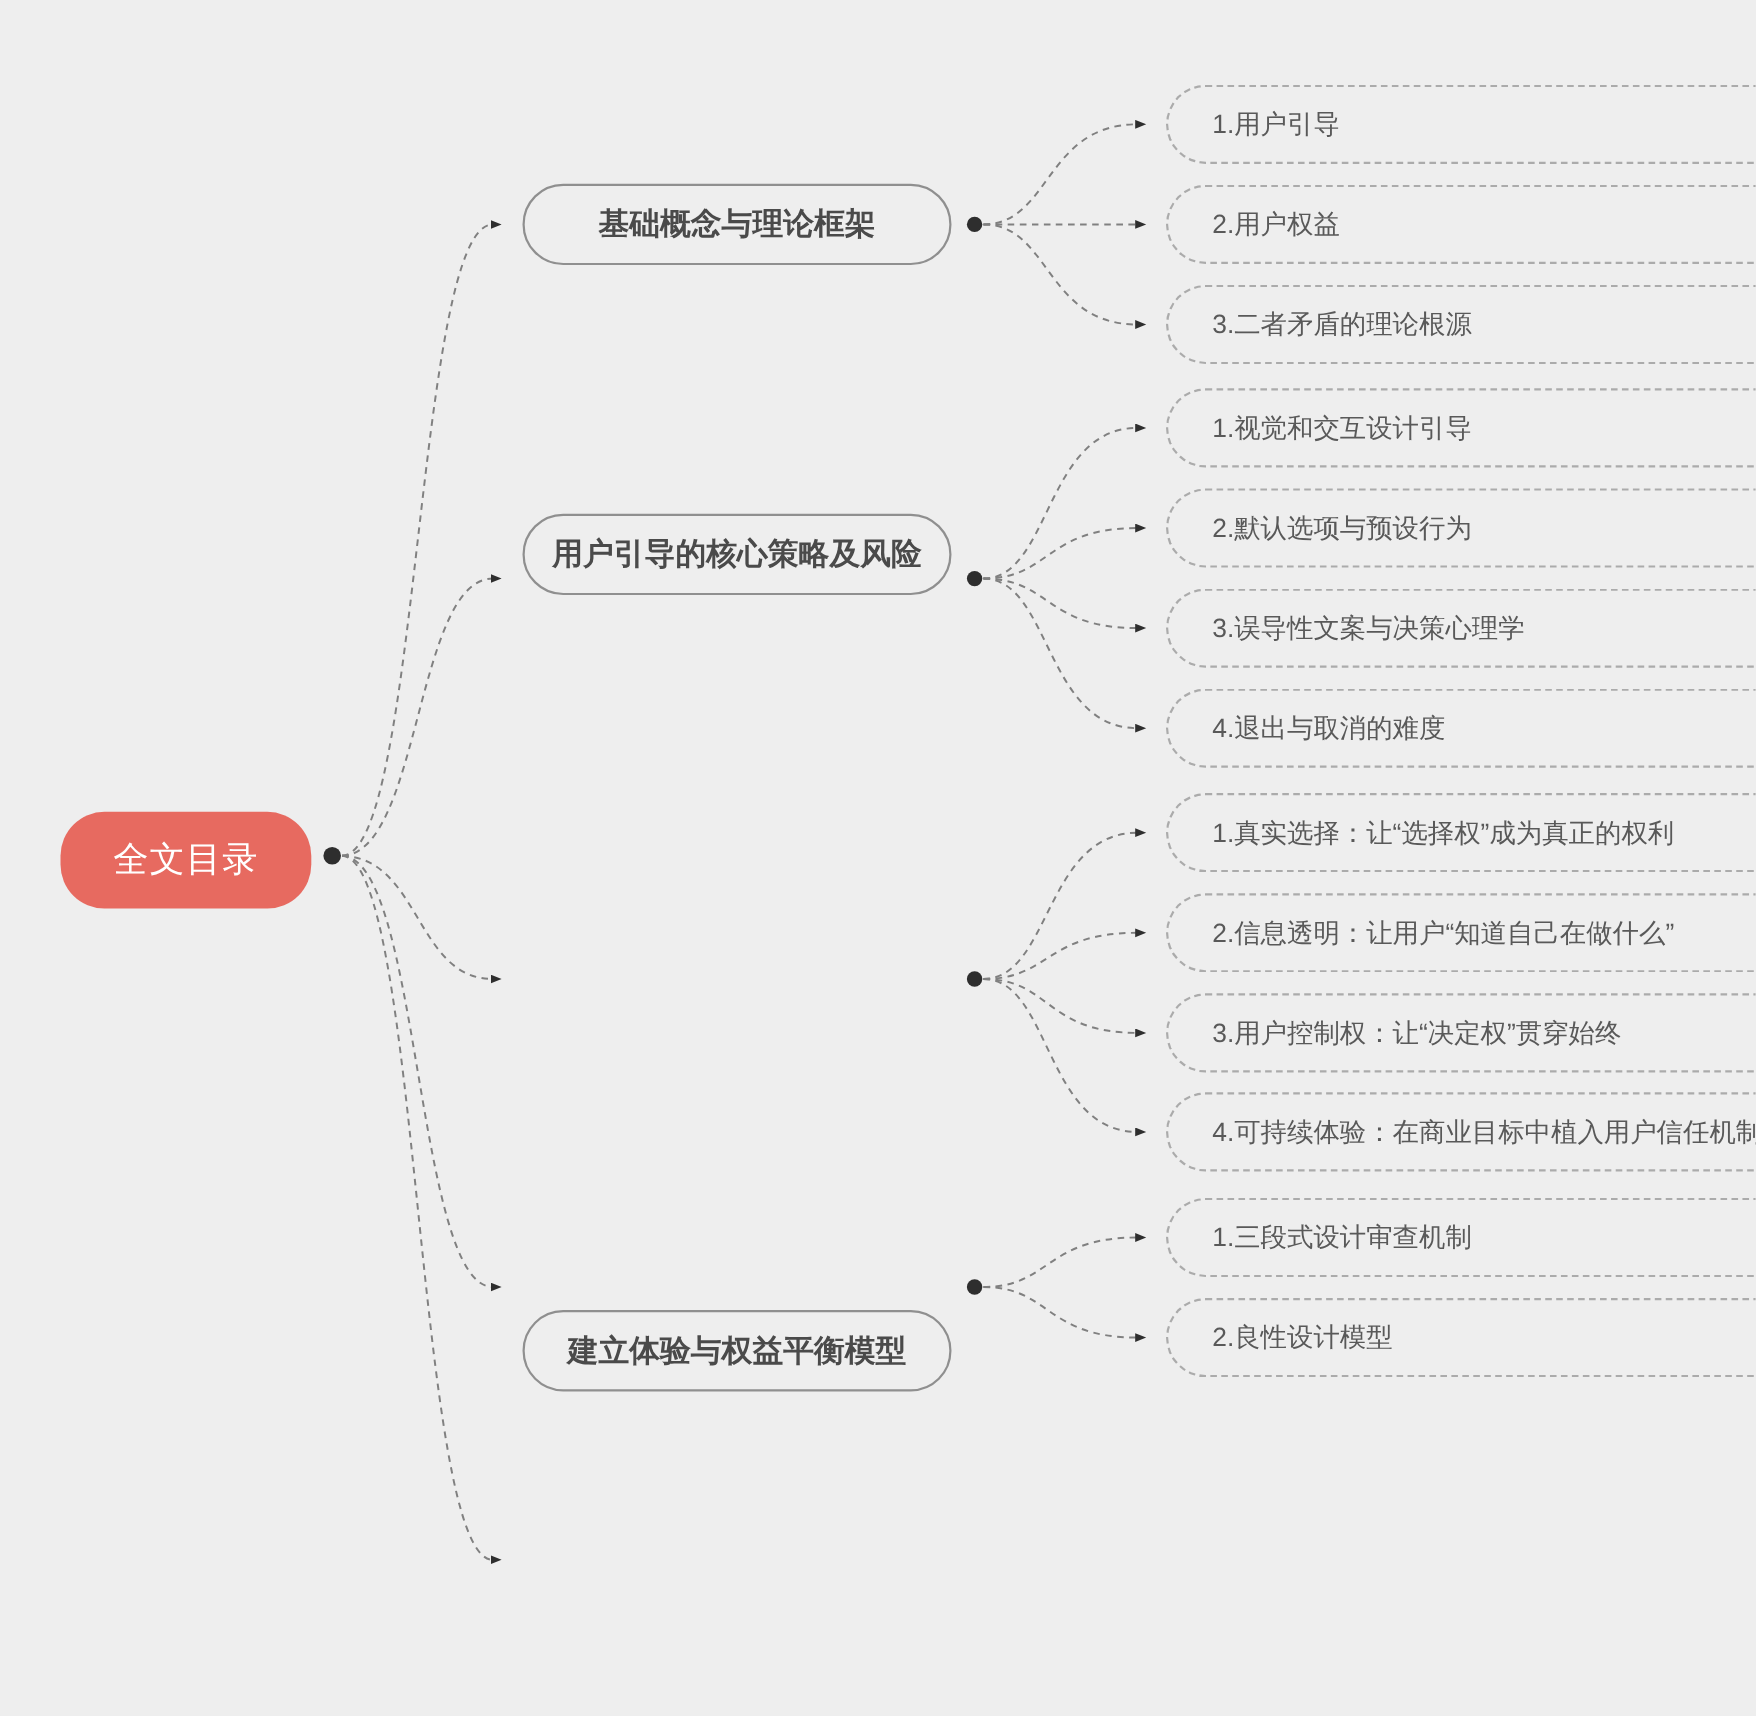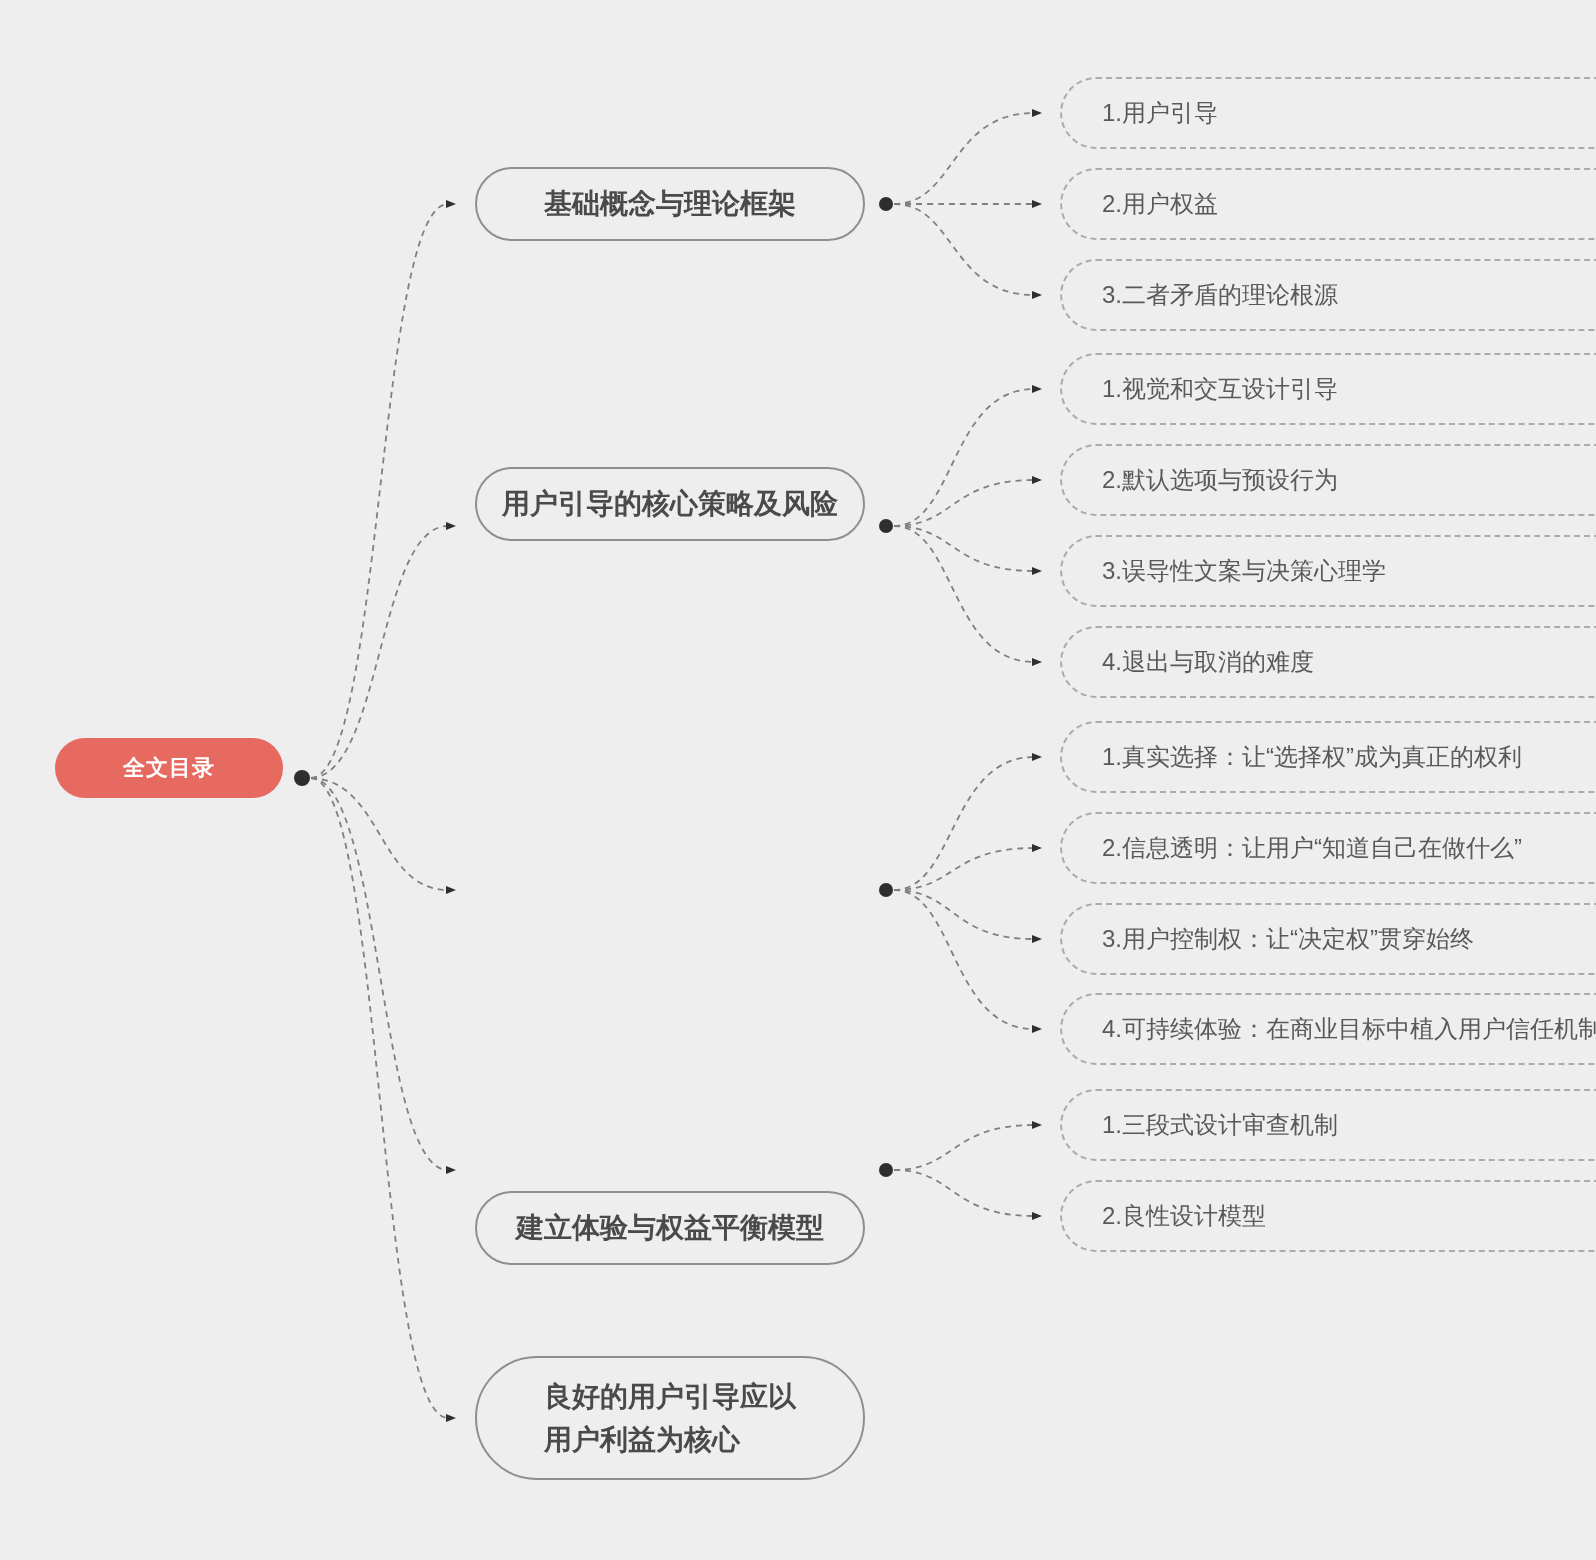--- a/index.html
+++ b/index.html
@@ -31,39 +31,39 @@
     display: flex;
     align-items: center;
     justify-content: center;
     box-sizing: border-box;
     cursor: pointer;
   }
   .root-node {
     left: 55px;
     top: 738px;
     width: 228px;
-    height: 60px;
+    height: 88px;
     background: #e76a60;
     border-radius: 40px;
     color: #ffffff;
-    font-size: 22px;
+    font-size: 32px;
     letter-spacing: 1px;
-    font-weight: 700;
+    font-weight: 400;
   }
   .branch-node {
     left: 475px;
     width: 390px;
     height: 74px;
     border: 2px solid #8f8f8f;
     border-radius: 37px;
     background: transparent;
     color: #4a4a4a;
     font-size: 28px;
     font-weight: 700;
-    text-align: left;
+    text-align: right;
     white-space: pre-line;
     line-height: 1.55;
   }
   .branch-node.tall {
     height: 124px;
     border-radius: 62px;
   }
   .child-node {
     left: 1060px;
     width: 585px;
@@ -123,22 +123,20 @@
       <circle cx="886" cy="890" r="7"></circle>
       <circle cx="886" cy="1170" r="7"></circle>
     </g>
   </svg>
 
   <div class="node root-node">全文目录</div>
 
   <div class="node branch-node" style="top:167px">基础概念与理论框架</div>
   <div class="node branch-node" style="top:467px">用户引导的核心策略及风险</div>
   <div class="node branch-node" style="top:1191px">建立体验与权益平衡模型</div>
-  <div class="node branch-node tall" style="top:1356px">良好的用户引导应以
-用户利益为核心</div>
 
   <div class="node child-node" style="top:77px">1.用户引导</div>
   <div class="node child-node" style="top:168px">2.用户权益</div>
   <div class="node child-node" style="top:259px">3.二者矛盾的理论根源</div>
 
   <div class="node child-node" style="top:353px">1.视觉和交互设计引导</div>
   <div class="node child-node" style="top:444px">2.默认选项与预设行为</div>
   <div class="node child-node" style="top:535px">3.误导性文案与决策心理学</div>
   <div class="node child-node" style="top:626px">4.退出与取消的难度</div>
 

